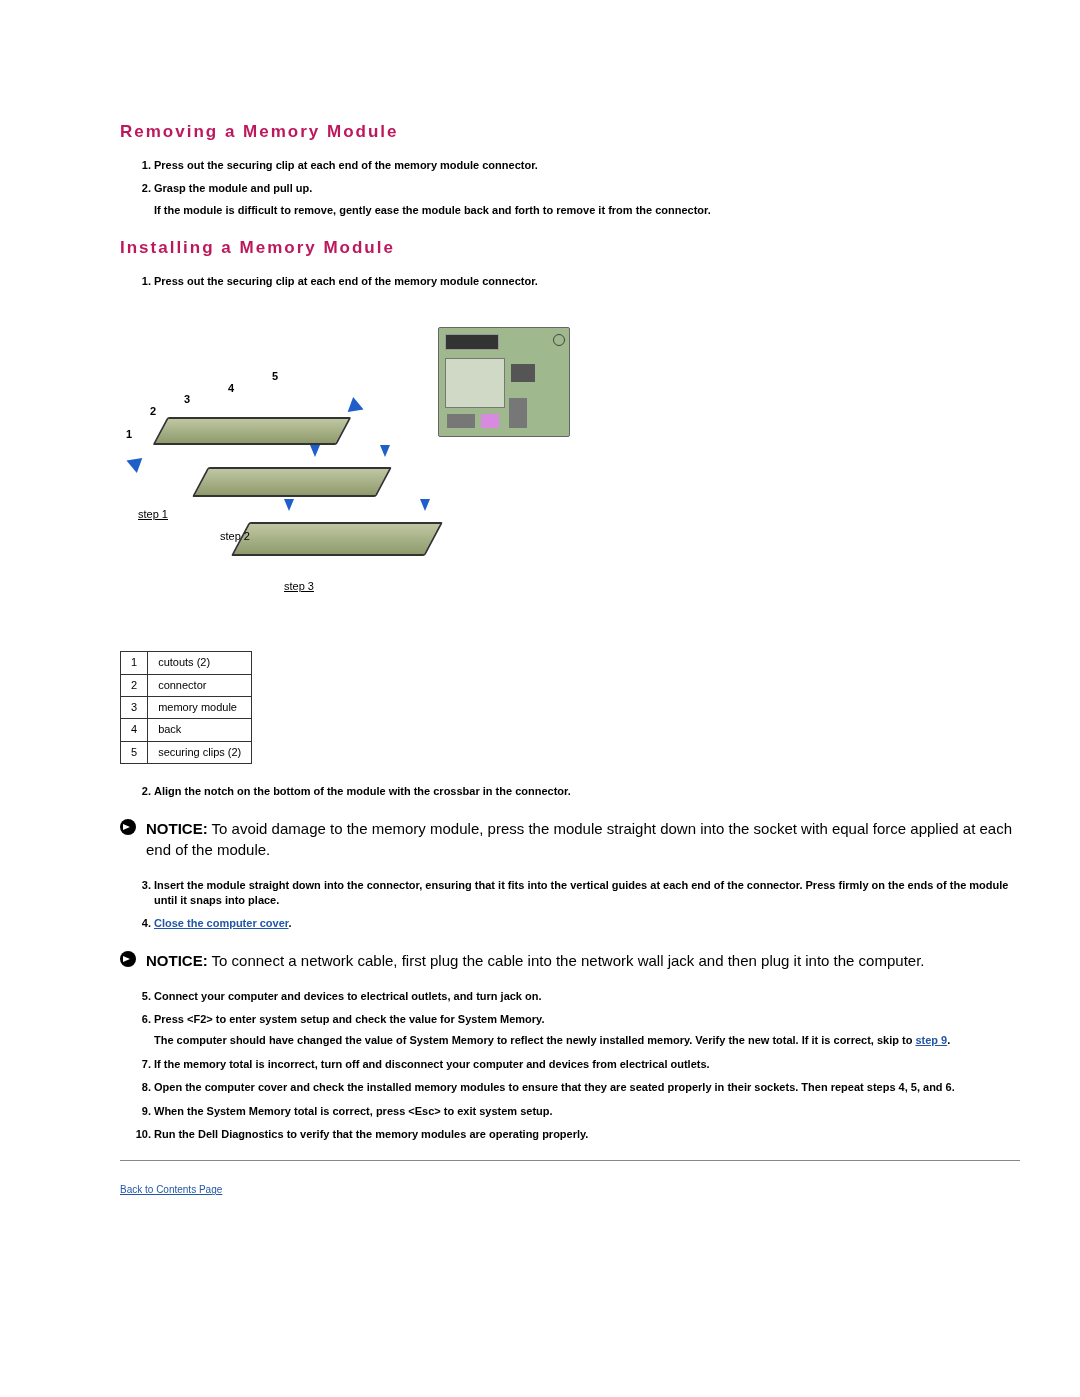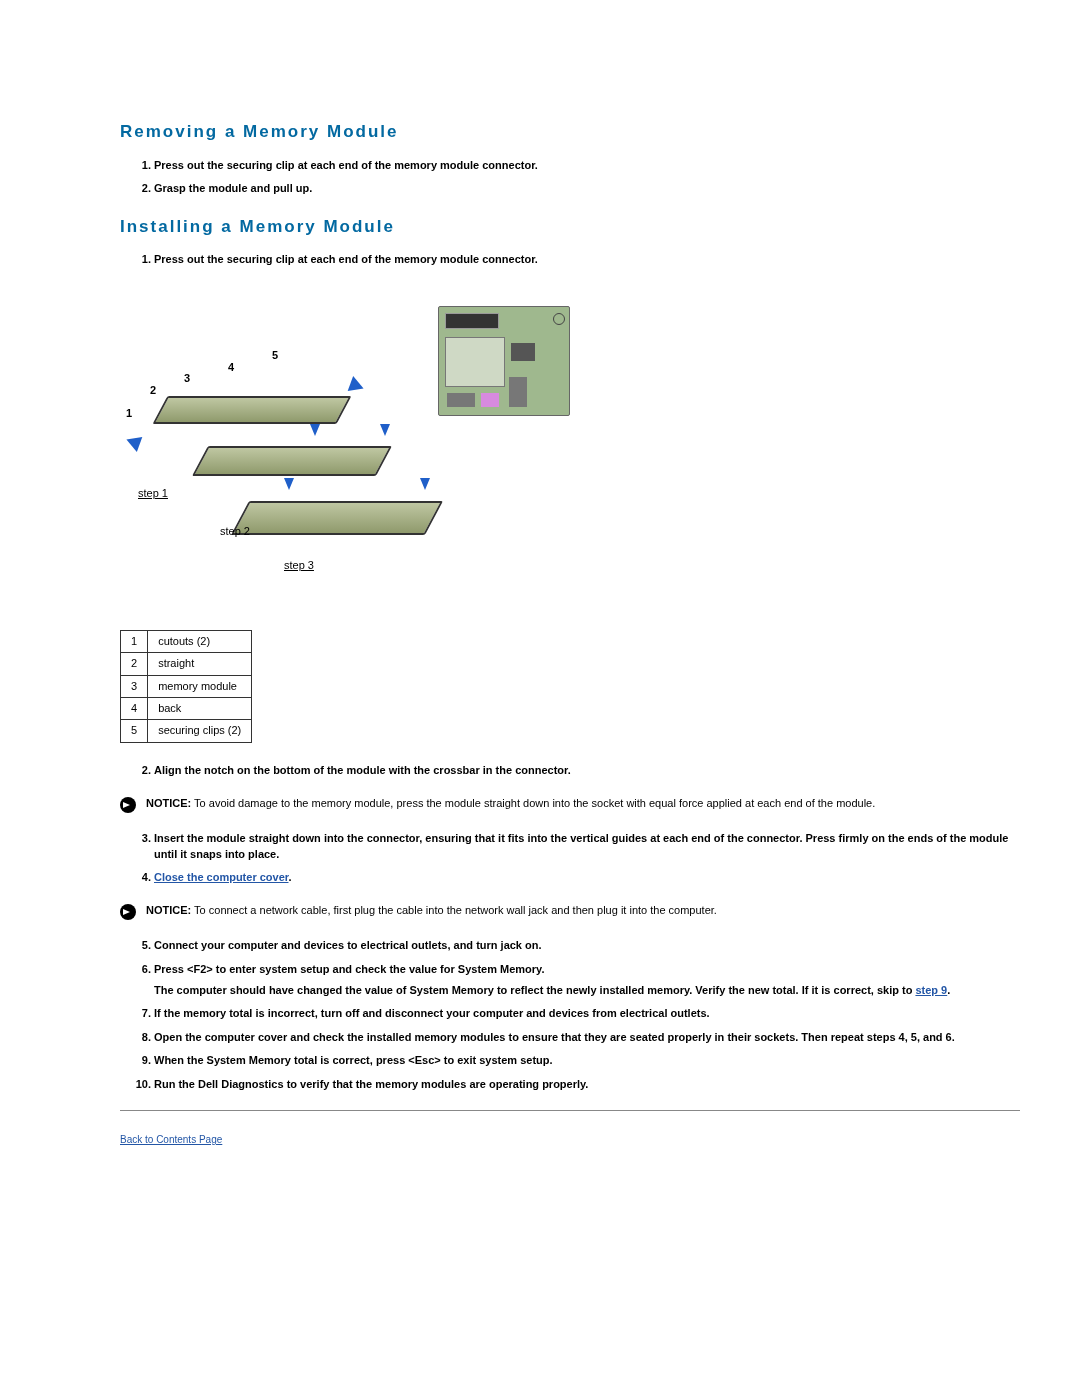--- a/index.html
+++ b/index.html
@@ -11,21 +11,21 @@
     width: 1080px;
   }
   .page {
     padding: 120px 60px 120px 120px;
     font-size: 11px;
     line-height: 1.4;
   }
   h2.section {
     font-family: Verdana, Arial, sans-serif;
     font-size: 17px;
-    color: #0369a1;
+    color: #be185d;
     letter-spacing: 2px;
     font-weight: bold;
     margin: 0 0 14px 0;
   }
   ol.steps {
     margin: 0 0 18px 0;
     padding-left: 34px;
     font-weight: bold;
   }
   ol.steps > li {
@@ -98,21 +98,21 @@
   }
   table.callouts td {
     border: 1px solid #333;
     padding: 3px 10px;
   }
   .notice {
     display: flex;
     align-items: flex-start;
     gap: 10px;
     margin: 18px 0;
-    font-size: 11px;
+    font-size: 15px;
   }
   .notice-icon {
     flex: 0 0 auto;
     width: 16px; height: 16px;
     border-radius: 50%;
     background: #000;
     position: relative;
     margin-top: 1px;
   }
   .notice-icon::after {
@@ -145,20 +145,21 @@
 <div class="page">
 
   <h2 class="section">Removing a Memory Module</h2>
 
   <ol class="steps" start="1">
     <li>
       <span>Press out the securing clip at each end of the memory module connector.</span>
     </li>
     <li>
       <span>Grasp the module and pull up.</span>
+      <div class="sub">If the module is difficult to remove, gently ease the module back and forth to remove it from the connector.</div>
     </li>
   </ol>
 
   <h2 class="section">Installing a Memory Module</h2>
 
   <ol class="steps" start="1">
     <li>
       <span>Press out the securing clip at each end of the memory module connector.</span>
     </li>
   </ol>
@@ -188,34 +189,34 @@
       <div class="arrow-down" style="left:164px; top:172px;"></div>
       <div class="arrow-down" style="left:300px; top:172px;"></div>
 
       <div class="numlabel" style="left:6px;   top:100px;">1</div>
       <div class="numlabel" style="left:30px;  top:77px;">2</div>
       <div class="numlabel" style="left:64px;  top:65px;">3</div>
       <div class="numlabel" style="left:108px; top:54px;">4</div>
       <div class="numlabel" style="left:152px; top:42px;">5</div>
 
       <div class="steplabel" style="left:18px;  top:180px;text-decoration:underline;">step 1</div>
-      <div class="steplabel" style="left:100px; top:218px;text-align:right;">step 2</div>
+      <div class="steplabel" style="left:100px; top:202px;text-align:right;">step 2</div>
       <div class="steplabel" style="left:164px; top:252px;text-decoration:underline;">step 3</div>
     </div>
   </div>
 
   <table class="callouts">
     <tbody>
       <tr>
         <td>1</td>
         <td>cutouts (2)</td>
       </tr>
       <tr>
         <td>2</td>
-        <td>straight</td>
+        <td>connector</td>
       </tr>
       <tr>
         <td>3</td>
         <td>memory module</td>
       </tr>
       <tr>
         <td>4</td>
         <td>back</td>
       </tr>
       <tr>

